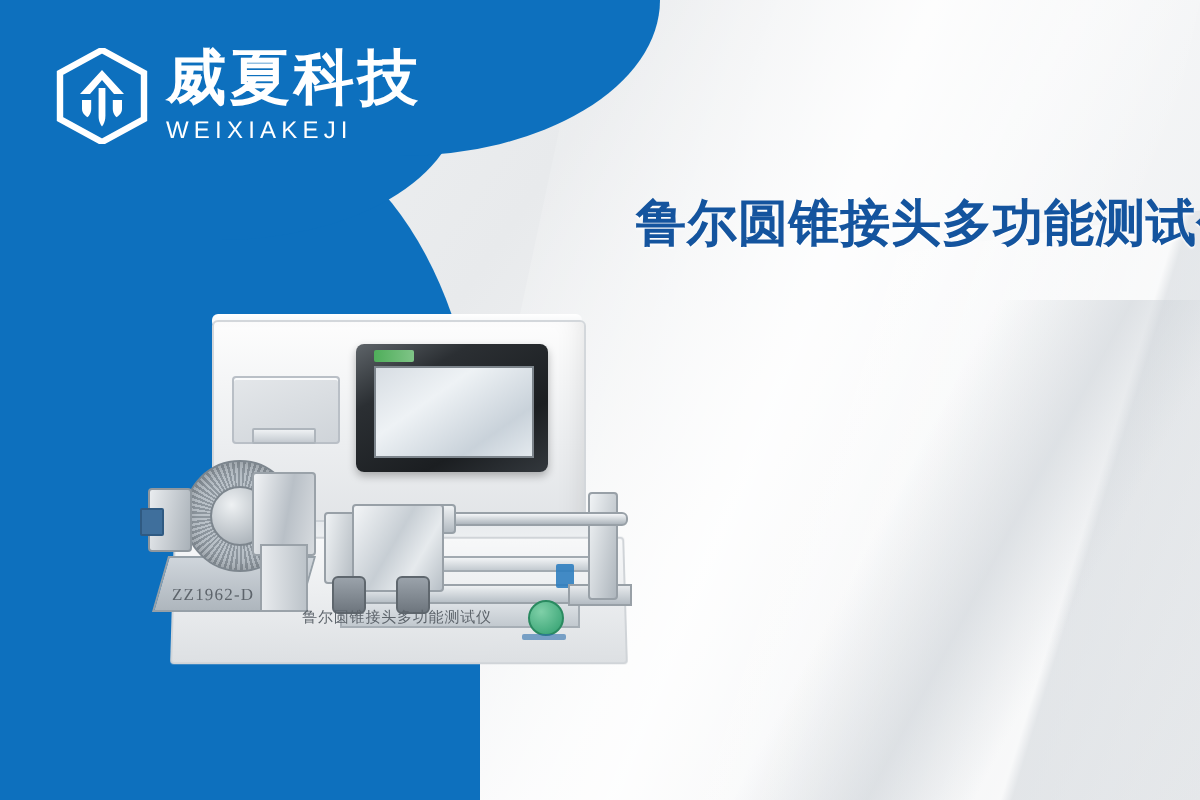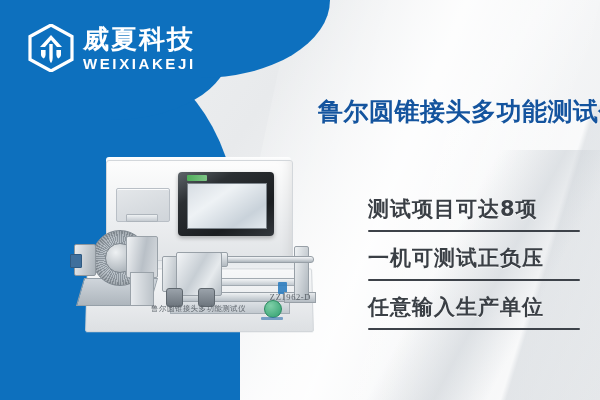--- a/index.html
+++ b/index.html
@@ -49,25 +49,25 @@
   .blue-join{
     position:absolute;left:0;top:40px;width:230px;height:80px;background:#0d70be;
     border-bottom-right-radius:120px 70px;
   }
 
   
   .logo{position:absolute;left:28px;top:24px;display:flex;align-items:center;gap:9px;}
   .logo-mark{width:46px;height:48px;flex:0 0 auto;}
   .logo-txt{display:flex;flex-direction:column;line-height:1;}
   .logo-cn{
-    color:#ffffff;font-size:26px;font-weight:bold;letter-spacing:2px;
+    color:#ffffff;font-size:30px;font-weight:bold;letter-spacing:2px;
     font-family:"DejaVu Sans","Liberation Sans",sans-serif;
   }
   .logo-en{
-    color:#ffffff;font-size:15px;font-weight:bold;letter-spacing:2.6px;margin-top:4px;
+    color:#ffffff;font-size:12px;font-weight:normal;letter-spacing:2.6px;margin-top:4px;
   }
 
   
   .badge{
     position:absolute;left:370px;top:52px;
     background:#1472c4;color:#fff;
     border-radius:18px;
     padding:5px 17px 6px;
     font-size:17px;font-weight:bold;letter-spacing:1px;
     font-family:"DejaVu Sans","Liberation Sans",sans-serif;
@@ -139,21 +139,21 @@
     border:1px solid #d0d4d8;
     border-radius:2px;
     transform:perspective(340px) rotateX(5deg);
   }
   .mach-base-top{
     position:absolute;left:14px;top:100px;width:212px;height:16px;
     background:linear-gradient(180deg,#e7eaed,#f3f5f6);
     border:1px solid #cdd2d7;
   }
   .base-label-model{
-    position:absolute;left:8px;top:132px;width:225px;text-align:right;
+    position:absolute;left:8px;top:132px;width:225px;text-align:left;
     font-family:"Liberation Serif","DejaVu Serif",serif;
     font-size:8.5px;color:#5d646b;letter-spacing:.6px;
   }
   .base-label-name{
     position:absolute;left:8px;top:144px;width:225px;text-align:center;
     font-family:"DejaVu Sans","Liberation Sans",sans-serif;
     font-size:7.5px;color:#5d646b;letter-spacing:.4px;
   }
   .base-badge{
     position:absolute;left:186px;top:140px;width:16px;height:16px;
@@ -293,28 +293,20 @@
                C30.2 34.6 33 33.2 33 30.5 Z" fill="#ffffff"></path>
     </svg>
     <div class="logo-txt">
       <div class="logo-cn">威夏科技</div>
       <div class="logo-en">WEIXIAKEJI</div>
     </div>
   </div>
 
   <div class="headline">鲁尔圆锥接头多功能测试仪</div>
 
-  <div class="features">
-    <div class="feat">测试项目可达8项</div>
-    <div class="rule"></div>
-    <div class="feat">一机可测试正负压</div>
-    <div class="rule"></div>
-    <div class="feat">任意输入生产单位</div>
-    <div class="rule"></div>
-  </div>
 
   <div class="machine">
     <div class="mach-body-top"></div>
     <div class="mach-body"></div>
     <div class="mach-left-panel"></div>
     <div class="mach-left-handle"></div>
 
     <div class="screen-bezel">
       <div class="screen-logo"></div>
       <div class="screen-glass"></div>

